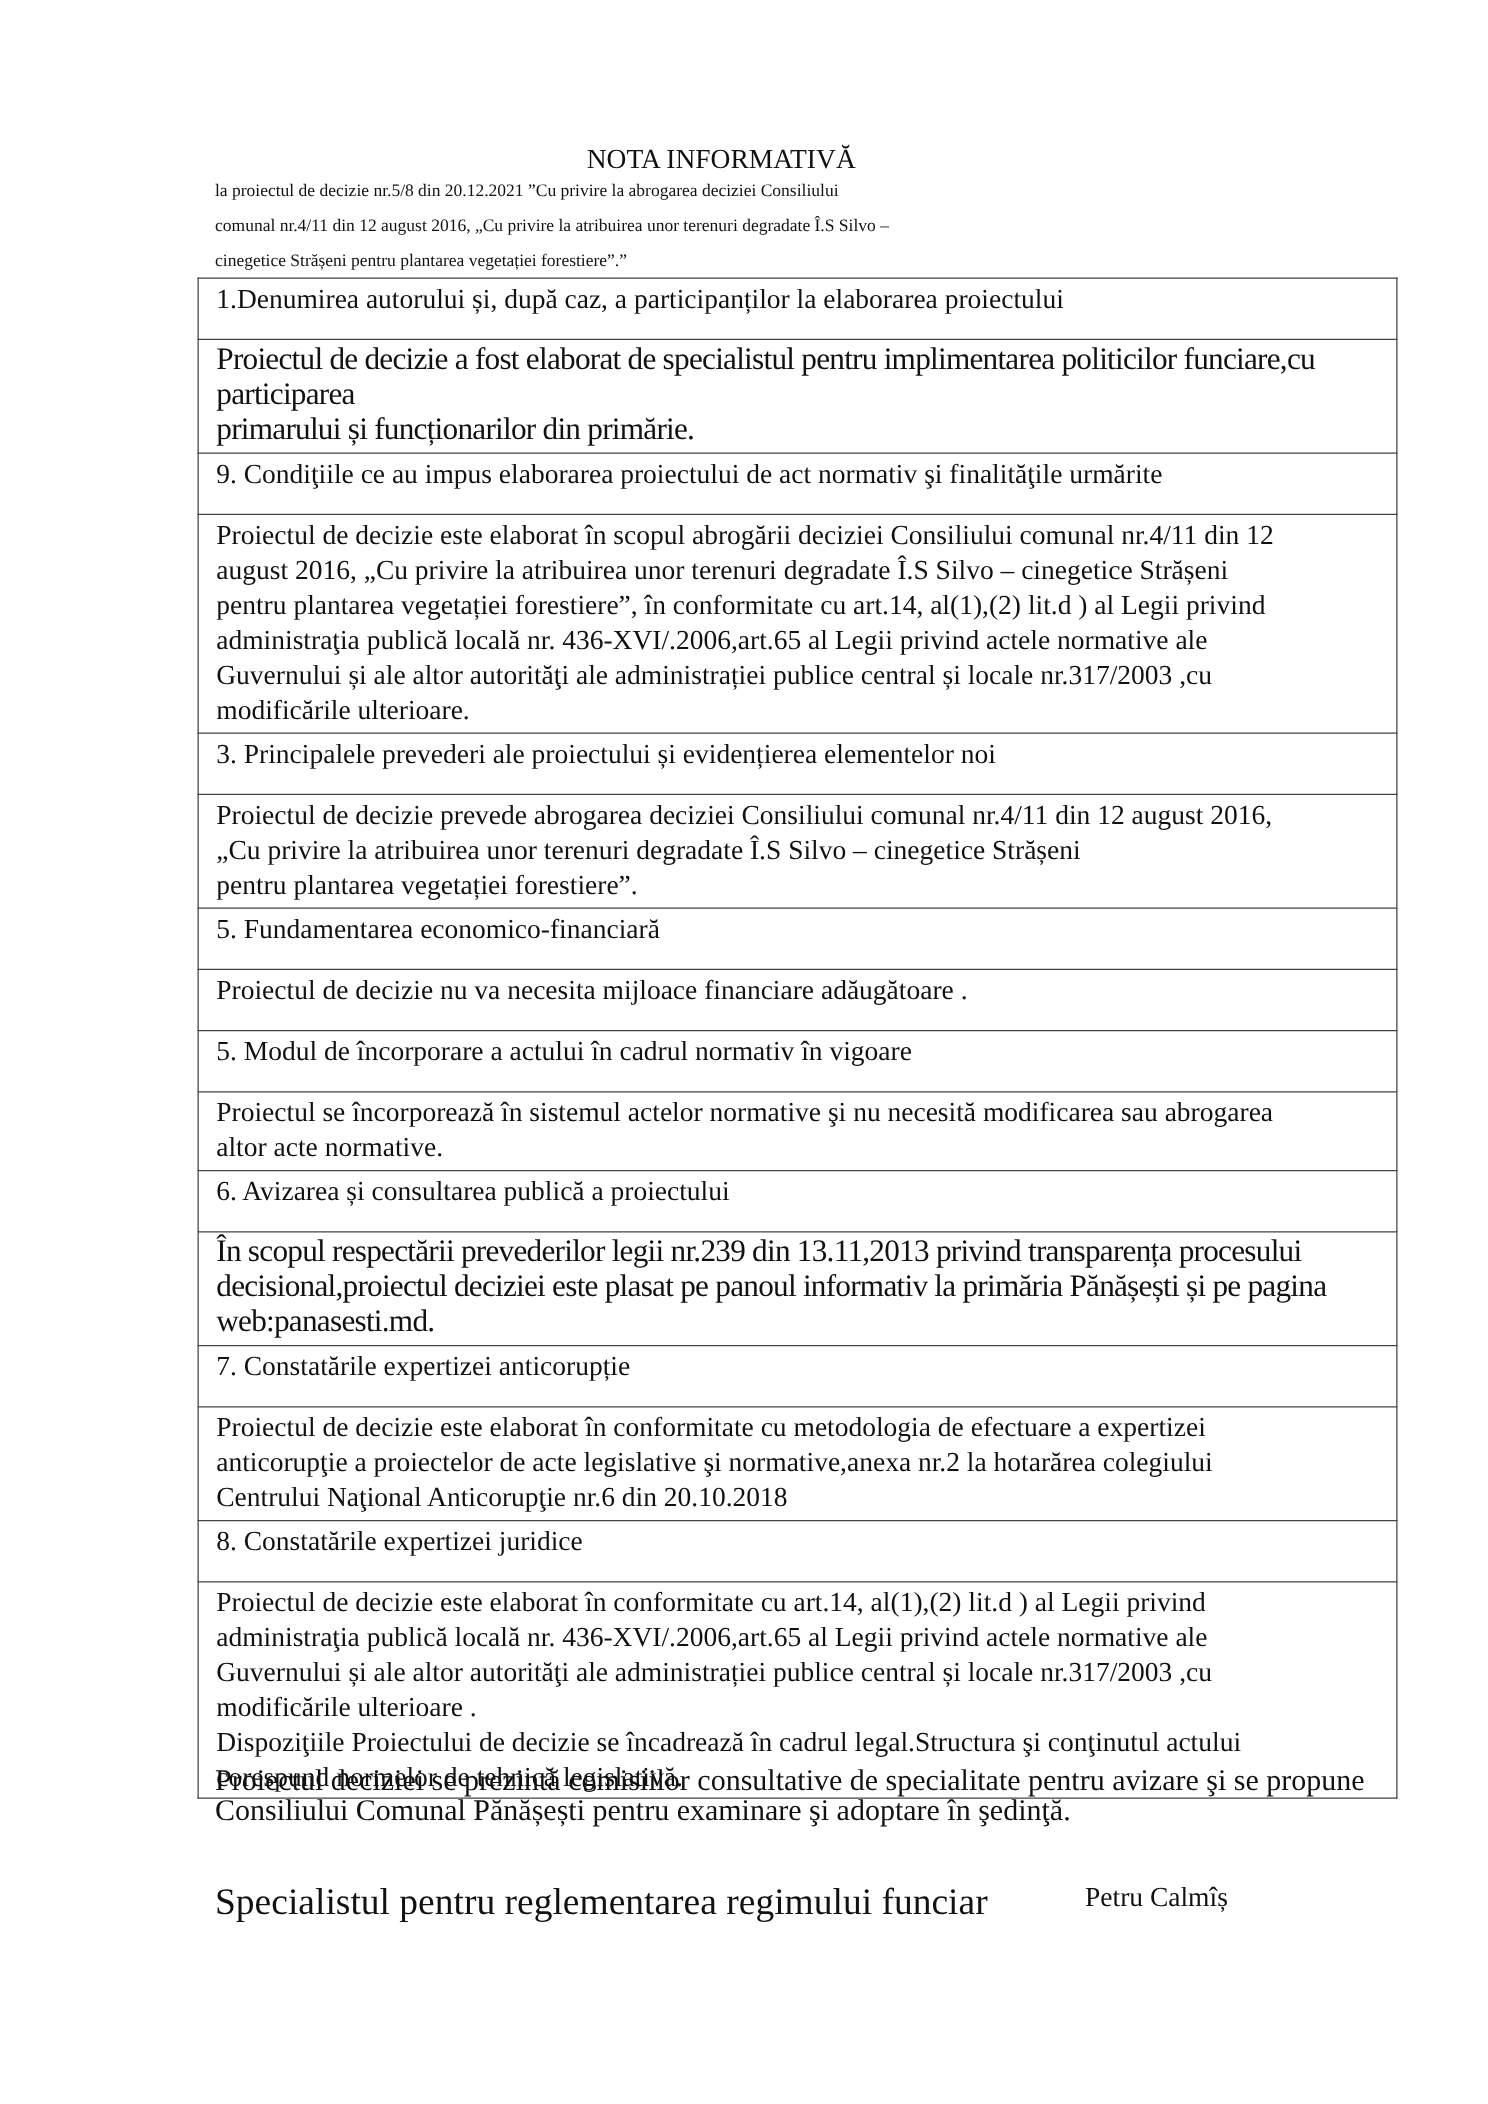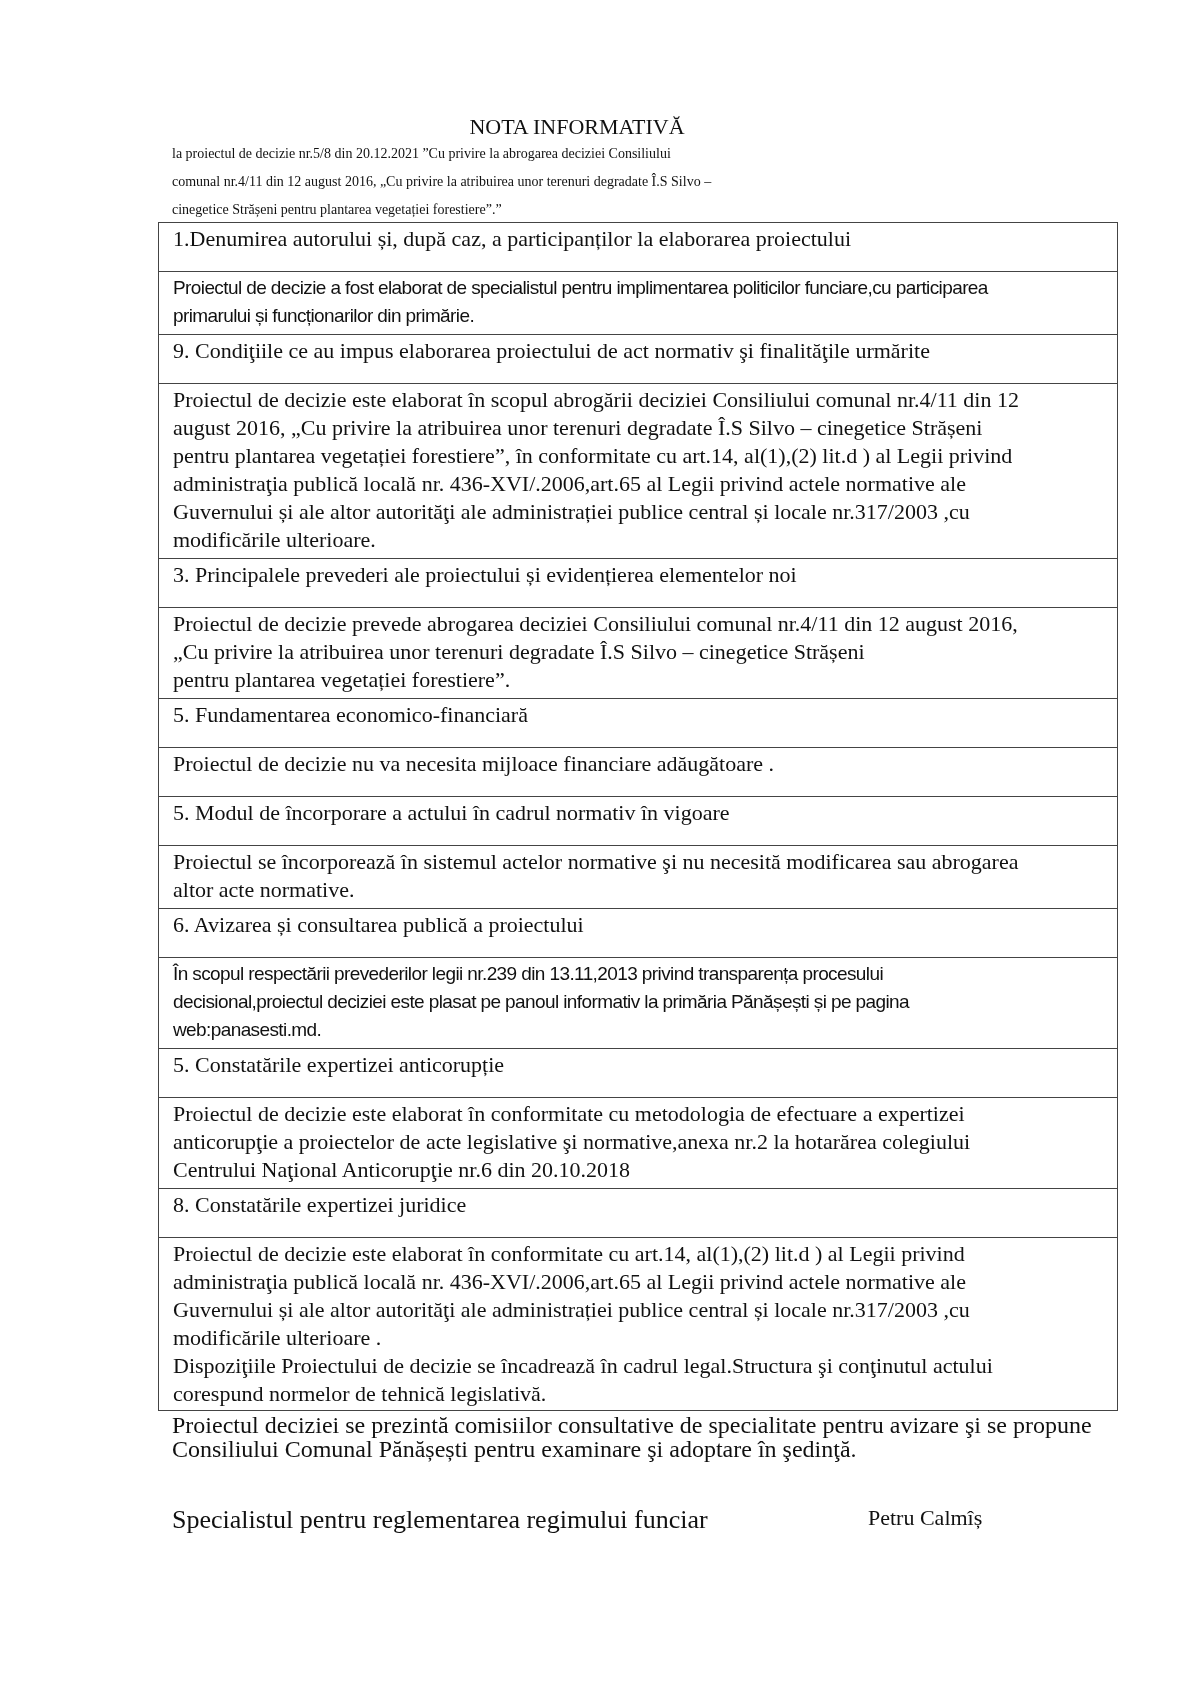--- a/index.html
+++ b/index.html
@@ -20,26 +20,26 @@
     table.grid {
       position: absolute; left: 158px; top: 222px; width: 960px;
       border-collapse: collapse; font-size: 22px; line-height: 28px;
     }
     table.grid td {
       border: 1.5px solid #444444; padding: 2px 14px 4px 14px; vertical-align: top;
       white-space: pre-line;
     }
     td.head { height: 42px; }
     td.body { padding-bottom: 8px; }
-    td.narrow { font-family: Liberation Sans, sans-serif; font-size: 19px; letter-spacing: -0.6px; line-height: 28px; }
+    td.narrow { font-family: Liberation Serif, serif; font-size: 25px; letter-spacing: -0.6px; line-height: 28px; }
     .after {
       position: absolute; left: 172px; top: 1450px; width: 960px;
       font-size: 24px; line-height: 24px; white-space: pre-line;
     }
-    .sign-role { position: absolute; left: 172px; top: 1542px; font-size: 26px; }
+    .sign-role { position: absolute; left: 172px; top: 1542px; font-size: 30px; }
     .sign-name { position: absolute; left: 868px; top: 1542px; font-size: 22px; }
   </style>
 </head>
 <body>
 
 <div class="page">
   <div class="title">NOTA INFORMATIVĂ</div>
   <div class="intro">la proiectul de decizie nr.5/8 din 20.12.2021 ”Cu privire la abrogarea deciziei Consiliului
 comunal nr.4/11 din 12 august 2016, „Cu privire la atribuirea unor terenuri degradate Î.S Silvo –
 cinegetice Strășeni pentru plantarea vegetației forestiere”.”</div>
@@ -93,21 +93,21 @@
       <tr>
           <td class="head">6. Avizarea și consultarea publică a proiectului</td>
         </tr>
       <tr>
           <td class="body narrow">În scopul respectării prevederilor legii nr.239 din 13.11,2013 privind transparența procesului
 decisional,proiectul deciziei este plasat pe panoul informativ  la primăria Pănășești și pe pagina
 web:panasesti.md.</td>
         </tr>
 
       <tr>
-          <td class="head">5. Constatările expertizei anticorupție</td>
+          <td class="head">7. Constatările expertizei anticorupție</td>
         </tr>
       <tr>
           <td class="body">Proiectul de decizie este elaborat în conformitate cu metodologia de efectuare a expertizei
 anticorupţie a proiectelor de acte legislative şi normative,anexa nr.2 la hotarărea colegiului
 Centrului Naţional Anticorupţie nr.6 din 20.10.2018</td>
         </tr>
 
       <tr>
           <td class="head">8. Constatările expertizei juridice</td>
         </tr>

